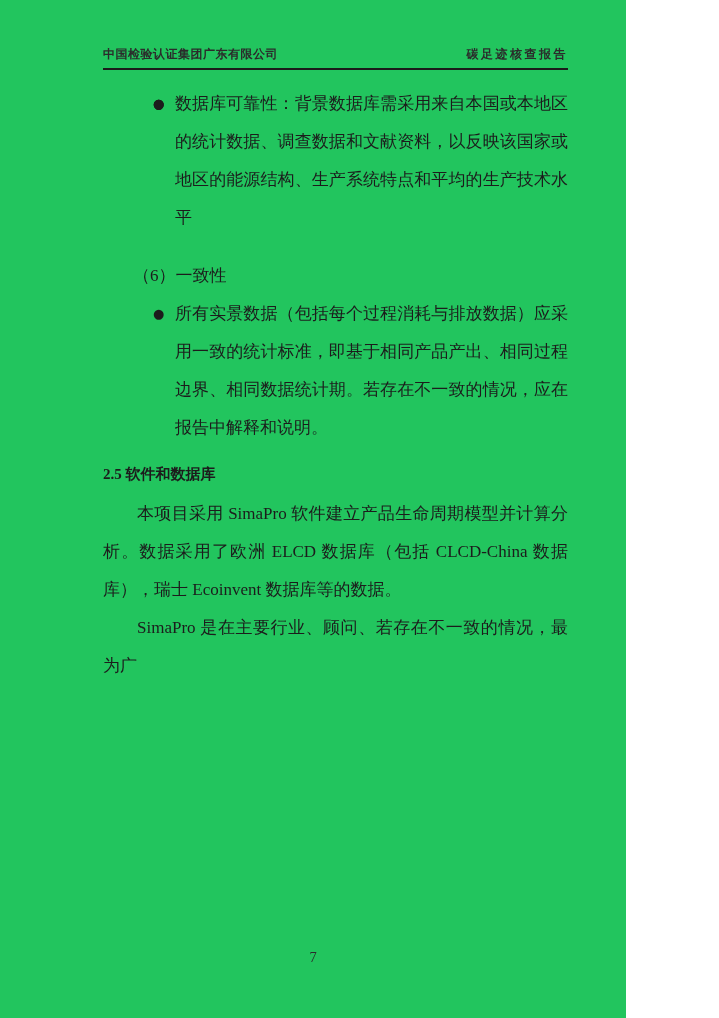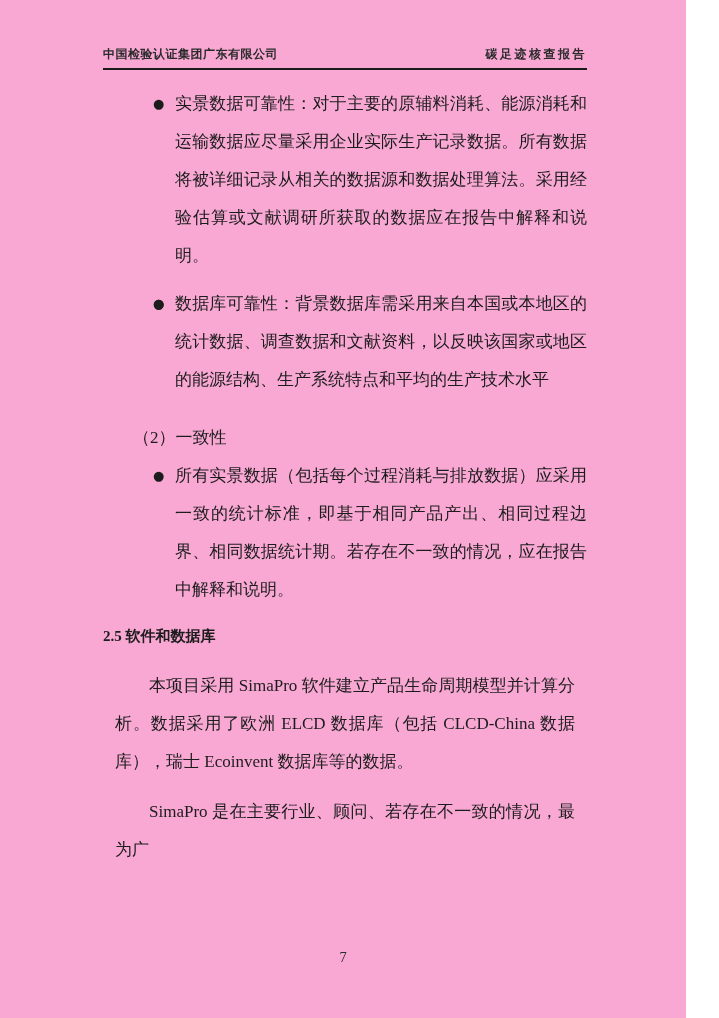--- a/index.html
+++ b/index.html
@@ -10,24 +10,24 @@
   body {
     width: 719px;
     height: 1018px;
     overflow: hidden;
     font-family: "Liberation Serif", "DejaVu Serif", serif;
     color: #1c1c1c;
   }
   .page {
     box-sizing: border-box;
     position: relative;
-    width: 686px;
+    width: 626px;
     height: 1018px;
-    padding: 46px 99px 0 103px;
-    background: #f9a8d4;
+    padding: 46px 58px 0 103px;
+    background: #22c55e;
   }
   
   .hdr {
     display: flex;
     justify-content: space-between;
     align-items: flex-end;
     border-bottom: 2px solid #1b1b1b;
     padding-bottom: 5px;
     font-size: 12px;
     font-weight: 600;
@@ -66,21 +66,21 @@
     margin: 20px 0 0 30px;
     line-height: 38px;
   }
   h2.sec {
     font-size: 15px;
     font-weight: bold;
     margin: 8px 0 2px 0;
     line-height: 38px;
   }
   p.para {
-    margin: 12px;
+    margin: 0;
     text-indent: 2em;
   }
   .pagenum {
     position: absolute;
     bottom: 52px;
     left: 0;
     width: 100%;
     text-align: center;
     font-size: 14.5px;
     color: #2b2b2b;
@@ -94,32 +94,31 @@
   <header class="hdr">
     <span class="hdr-left">中国检验认证集团广东有限公司</span>
     <span class="hdr-right">碳足迹核查报告</span>
   </header>
 
   <main class="doc-main">
 
     <ul class="blist">
       <li>
         <span class="mark">●</span>
-        <span>实景数据可靠性：对于主要的原辅料消耗、能源消耗和运输数据应尽量采用企业实际生产记录数据。所有数据将被详细记录从相关的数据源和数据处理算法。采用经验估算或文献调研所获取的数据应在报告中解释和说明。</span>
       </li>
       <li>
         <span class="mark">●</span>
       </li>
       <li>
         <span class="mark">●</span>
         <span>数据库可靠性：背景数据库需采用来自本国或本地区的统计数据、调查数据和文献资料，以反映该国家或地区的能源结构、生产系统特点和平均的生产技术水平</span>
       </li>
     </ul>
 
-    <div class="h4">（2）一致性</div>
+    <div class="h4">（6）一致性</div>
 
     <ul class="blist tight">
       <li>
         <span class="mark">●</span>
         <span>所有实景数据（包括每个过程消耗与排放数据）应采用一致的统计标准，即基于相同产品产出、相同过程边界、相同数据统计期。若存在不一致的情况，应在报告中解释和说明。</span>
       </li>
     </ul>
 
     <h2 class="sec">2.5 软件和数据库</h2>
 

